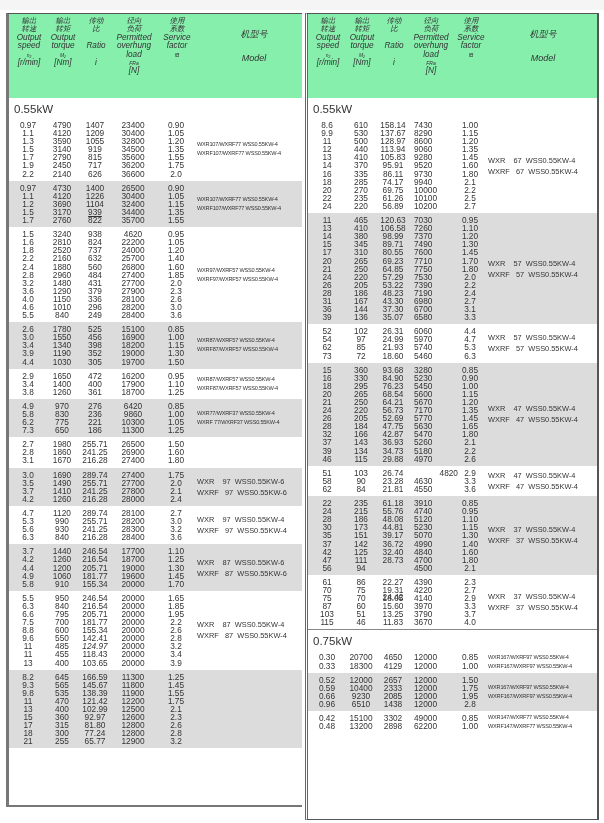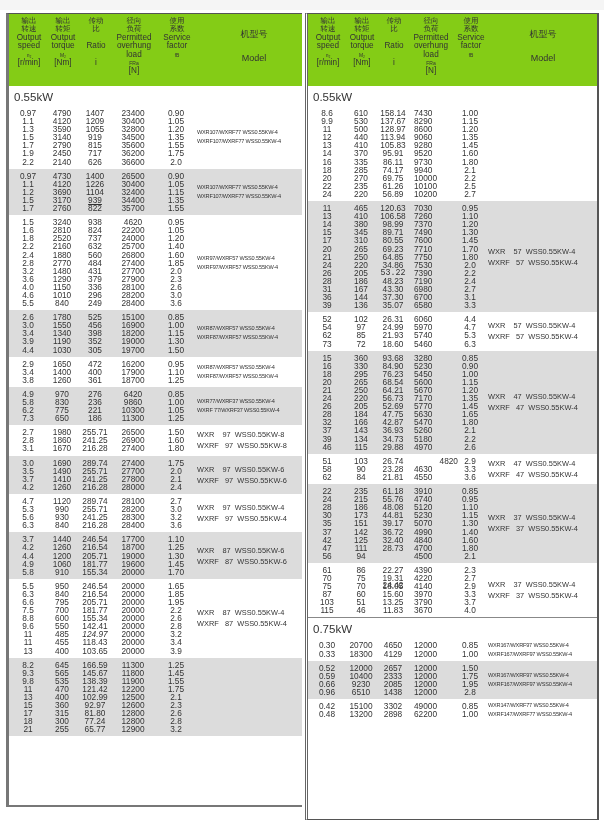--- a/index.html
+++ b/index.html
@@ -2,21 +2,21 @@
 <html><head>
 <meta charset="utf-8">
 <style>
   html, body { margin: 0; padding: 0; background: #ffffff; }
   body { width: 604px; height: 823px; position: relative; overflow: hidden;
          font-family: "Liberation Sans", sans-serif; color: #333; }
   .topbar { position: absolute; left: 0; top: 0; width: 604px; height: 10px; background: #f5f5f5; }
   .panel { position: absolute; top: 13px; background: #fff; border: 1px solid #555; box-sizing: border-box; }
   #panel-left { left: 6px; width: 296px; height: 794px; border-left: 3px solid #777; border-right: none; border-bottom: 2px solid #777; }
   #panel-right { left: 305px; width: 294px; height: 807px; border-left: 3px double #666; border-right: 2px solid #555; }
-  .hdr { background: #84cc16; height: 72px; position: relative; font-size: 8.2px; line-height: 8.4px; }
+  .hdr { background: #86efac; height: 84px; position: relative; font-size: 8.2px; line-height: 8.4px; font-style: italic; }
   .hcol { position: absolute; top: 3px; text-align: center; }
   .hcol .zh { font-family: "DejaVu Sans", sans-serif; font-size: 7.5px; }
   .hcol .sub { font-size: 5px; }
   .hmodel { position: absolute; text-align: center; }
   .power { font-size: 11.5px; padding-left: 5px; height: 20px; line-height: 22px; }
   .grp { display: flex; position: relative; }
   .grp.g { background: #dcdcdc; }
   .rows { flex: 0 0 auto; }
   .row { height: 8.1px; line-height: 8.1px; font-size: 8.3px; display: flex; white-space: nowrap; }
   .row span { display: inline-block; }
@@ -216,21 +216,21 @@
         </div>
         <div class="row" style="position: relative;">
           <span style="position: absolute; left: 4px; width: 30px; text-align: center;">2.4</span>
           <span style="position: absolute; left: 38px; width: 30px; text-align: center;">1880</span>
           <span style="position: absolute; left: 72px; width: 28px; text-align: center;">560</span>
           <span style="position: absolute; left: 102px; width: 44px; text-align: center;">26800</span>
           <span style="position: absolute; left: 150px; width: 34px; text-align: center;">1.60</span>
         </div>
         <div class="row" style="position: relative;">
           <span style="position: absolute; left: 4px; width: 30px; text-align: center;">2.8</span>
-          <span style="position: absolute; left: 38px; width: 30px; text-align: center;">2770</span>
+          <span style="position: absolute; left: 38px; width: 30px; text-align: center;">2960</span>
           <span style="position: absolute; left: 72px; width: 28px; text-align: center;">484</span>
           <span style="position: absolute; left: 102px; width: 44px; text-align: center;">27400</span>
           <span style="position: absolute; left: 150px; width: 34px; text-align: center;">1.85</span>
         </div>
         <div class="row" style="position: relative;">
           <span style="position: absolute; left: 4px; width: 30px; text-align: center;">3.2</span>
           <span style="position: absolute; left: 38px; width: 30px; text-align: center;">1480</span>
           <span style="position: absolute; left: 72px; width: 28px; text-align: center;">431</span>
           <span style="position: absolute; left: 102px; width: 44px; text-align: center;">27700</span>
           <span style="position: absolute; left: 150px; width: 34px; text-align: center;">2.0</span>
@@ -402,24 +402,20 @@
           <span style="position: absolute; left: 150px; width: 34px; text-align: center;">1.60</span>
         </div>
         <div class="row" style="position: relative;">
           <span style="position: absolute; left: 4px; width: 30px; text-align: center;">3.1</span>
           <span style="position: absolute; left: 38px; width: 30px; text-align: center;">1670</span>
           <span style="position: absolute; left: 72px; width: 28px; text-align: center;">216.28</span>
           <span style="position: absolute; left: 102px; width: 44px; text-align: center;">27400</span>
           <span style="position: absolute; left: 150px; width: 34px; text-align: center;">1.80</span>
         </div>
         <div class="pad"></div>
-      </div>
-      <div class="models big">
-        <span class="ml" style="white-space: pre;">WXR    97  WSS0.55KW-8</span>
-        <span class="ml" style="white-space: pre;">WXRF   97  WSS0.55KW-8</span>
       </div>
     </div>
     <div class="grp g">
       <div class="rows" style="width: 188px;">
         <div class="pad"></div>
         <div class="row" style="position: relative;">
           <span style="position: absolute; left: 4px; width: 30px; text-align: center;">3.0</span>
           <span style="position: absolute; left: 38px; width: 30px; text-align: center;">1690</span>
           <span style="position: absolute; left: 72px; width: 28px; text-align: center;">289.74</span>
           <span style="position: absolute; left: 102px; width: 44px; text-align: center;">27400</span>
@@ -802,20 +798,24 @@
         </div>
         <div class="row" style="position: relative;">
           <span style="position: absolute; left: 4px; width: 30px; text-align: center;">24</span>
           <span style="position: absolute; left: 38px; width: 30px; text-align: center;">220</span>
           <span style="position: absolute; left: 70px; width: 30px; text-align: center;">56.89</span>
           <span style="position: absolute; left: 100px; width: 44px; text-align: left; padding-left: 6px;">10200</span>
           <span style="position: absolute; left: 145px; width: 34px; text-align: center;">2.7</span>
         </div>
         <div class="pad"></div>
       </div>
+      <div class="models big">
+        <span class="ml" style="white-space: pre;">WXR    67  WSS0.55KW-4</span>
+        <span class="ml" style="white-space: pre;">WXRF   67  WSS0.55KW-4</span>
+      </div>
     </div>
     <div class="grp g">
       <div class="rows" style="width: 180px;">
         <div class="pad"></div>
         <div class="row" style="position: relative;">
           <span style="position: absolute; left: 4px; width: 30px; text-align: center;">11</span>
           <span style="position: absolute; left: 38px; width: 30px; text-align: center;">465</span>
           <span style="position: absolute; left: 70px; width: 30px; text-align: center;">120.63</span>
           <span style="position: absolute; left: 100px; width: 44px; text-align: left; padding-left: 6px;">7030</span>
           <span style="position: absolute; left: 145px; width: 34px; text-align: center;">0.95</span>
@@ -858,28 +858,28 @@
         <div class="row" style="position: relative;">
           <span style="position: absolute; left: 4px; width: 30px; text-align: center;">21</span>
           <span style="position: absolute; left: 38px; width: 30px; text-align: center;">250</span>
           <span style="position: absolute; left: 70px; width: 30px; text-align: center;">64.85</span>
           <span style="position: absolute; left: 100px; width: 44px; text-align: left; padding-left: 6px;">7750</span>
           <span style="position: absolute; left: 145px; width: 34px; text-align: center;">1.80</span>
         </div>
         <div class="row" style="position: relative;">
           <span style="position: absolute; left: 4px; width: 30px; text-align: center;">24</span>
           <span style="position: absolute; left: 38px; width: 30px; text-align: center;">220</span>
-          <span style="position: absolute; left: 70px; width: 30px; text-align: center;">34.86</span>
+          <span style="position: absolute; left: 70px; width: 30px; text-align: center;">57.29</span>
           <span style="position: absolute; left: 100px; width: 44px; text-align: left; padding-left: 6px;">7530</span>
           <span style="position: absolute; left: 145px; width: 34px; text-align: center;">2.0</span>
         </div>
         <div class="row" style="position: relative;">
           <span style="position: absolute; left: 4px; width: 30px; text-align: center;">26</span>
           <span style="position: absolute; left: 38px; width: 30px; text-align: center;">205</span>
-          <span style="position: absolute; left: 70px; width: 30px; text-align: center; font-family: Liberation Mono, monospace;">53.22</span>
+          <span style="position: absolute; left: 70px; width: 30px; text-align: center;">53.22</span>
           <span style="position: absolute; left: 100px; width: 44px; text-align: left; padding-left: 6px;">7390</span>
           <span style="position: absolute; left: 145px; width: 34px; text-align: center;">2.2</span>
         </div>
         <div class="row" style="position: relative;">
           <span style="position: absolute; left: 4px; width: 30px; text-align: center;">28</span>
           <span style="position: absolute; left: 38px; width: 30px; text-align: center;">186</span>
           <span style="position: absolute; left: 70px; width: 30px; text-align: center;">48.23</span>
           <span style="position: absolute; left: 100px; width: 44px; text-align: left; padding-left: 6px;">7190</span>
           <span style="position: absolute; left: 145px; width: 34px; text-align: center;">2.4</span>
         </div>

